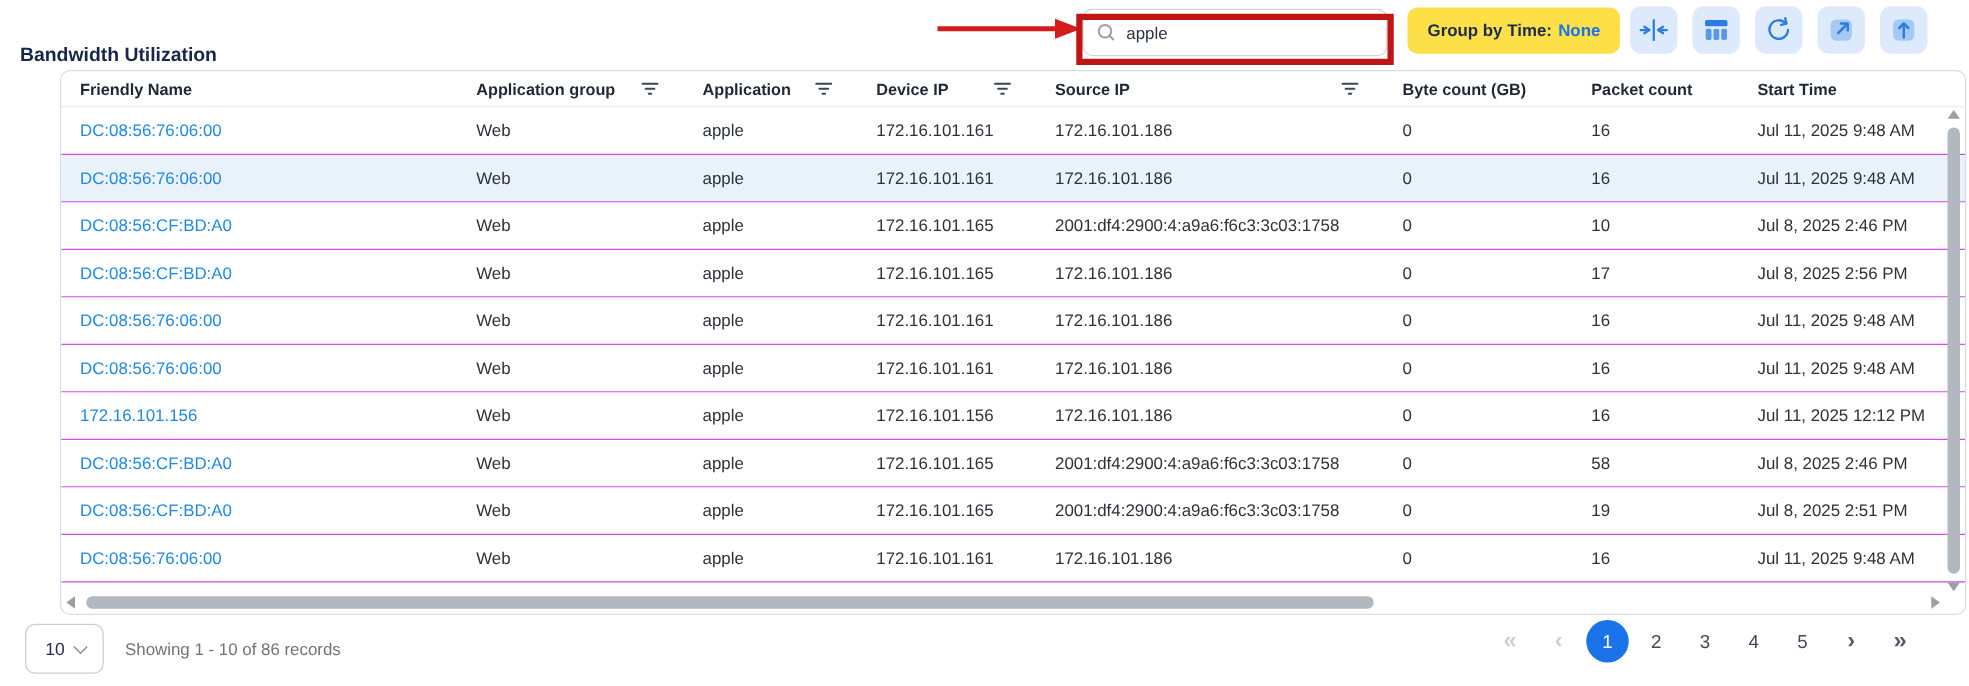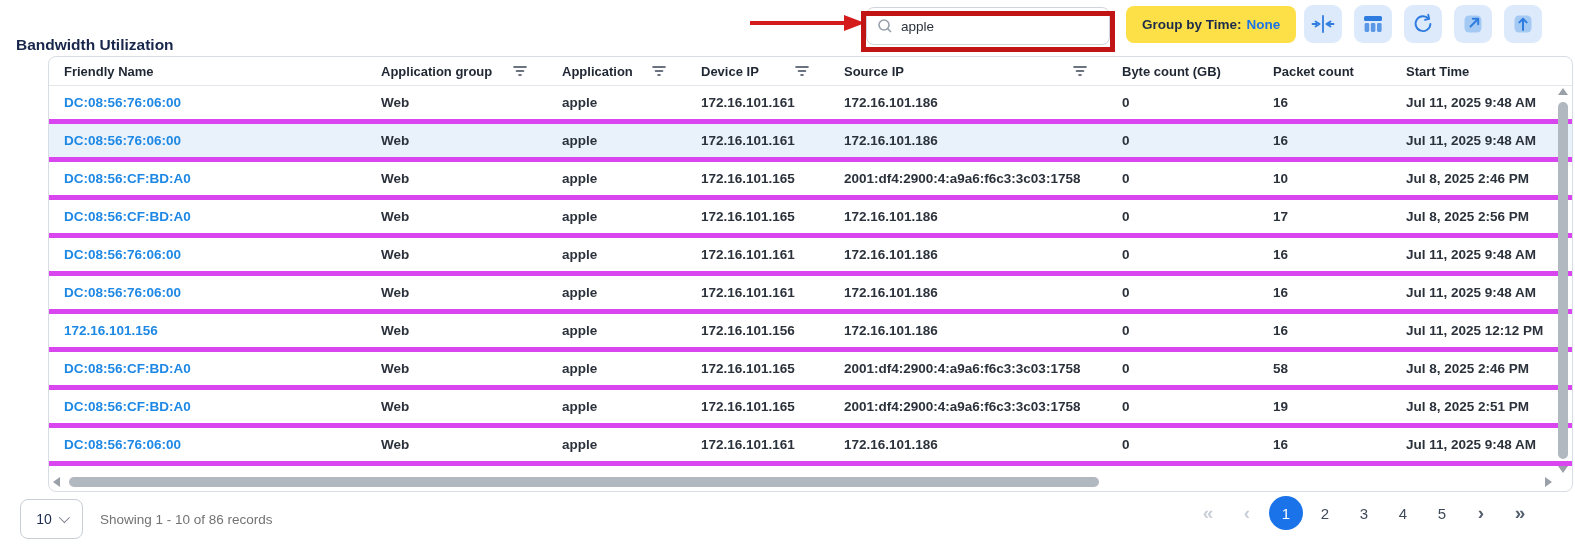--- a/index.html
+++ b/index.html
@@ -34,21 +34,21 @@
 
   
   .card { position: absolute; left: 20px; top: 56px; width: 1525px; height: 436px;
           border: 1px solid #d8dde3; border-radius: 8px; background: #fff; overflow: hidden; margin-left: 28px; }
   .thead, .trow { display: grid;
           grid-template-columns: 317px 181px 139px 143px 278px 151px 133px minmax(0,1fr); }
   .thead { height: 29px; border-bottom: 1px solid #e3e6ea; align-items: center; }
   .hcell { font-size: 13px; font-weight: bold; color: #1f2733; padding-left: 15px;
            display: flex; align-items: center; justify-content: space-between; padding-right: 20px; }
   .hcell.nofilter { justify-content: flex-start; padding-right: 0; }
-  .trow { height: 38px; border-bottom: 5px solid #d946ef; align-items: center; background: #fff; font-weight: bold; }
+  .trow { height: 38px; border-bottom: 1px solid #d946ef; align-items: center; background: #fff; }
   .trow.hl { background: #e9f2fb; }
   .cell { font-size: 13.5px; color: #2b323b; padding-left: 15px; white-space: nowrap; overflow: hidden; }
   .cell.link { color: #1e88e5; cursor: pointer; }
 
   
   .vscroll { position: absolute; top: 31px; right: 3px; bottom: 18px; width: 12px; }
   .vthumb { position: absolute; left: 1px; width: 10px; top: 14px; bottom: 14px; background: #b2b8bf; border-radius: 6px; }
   .tri { width: 0; height: 0; position: absolute; }
   .tri.up    { left: 1px; top: 0;    border-left: 5px solid transparent; border-right: 5px solid transparent; border-bottom: 7px solid #9aa0a7; }
   .tri.down  { left: 1px; bottom: 0; border-left: 5px solid transparent; border-right: 5px solid transparent; border-top: 7px solid #9aa0a7; }

